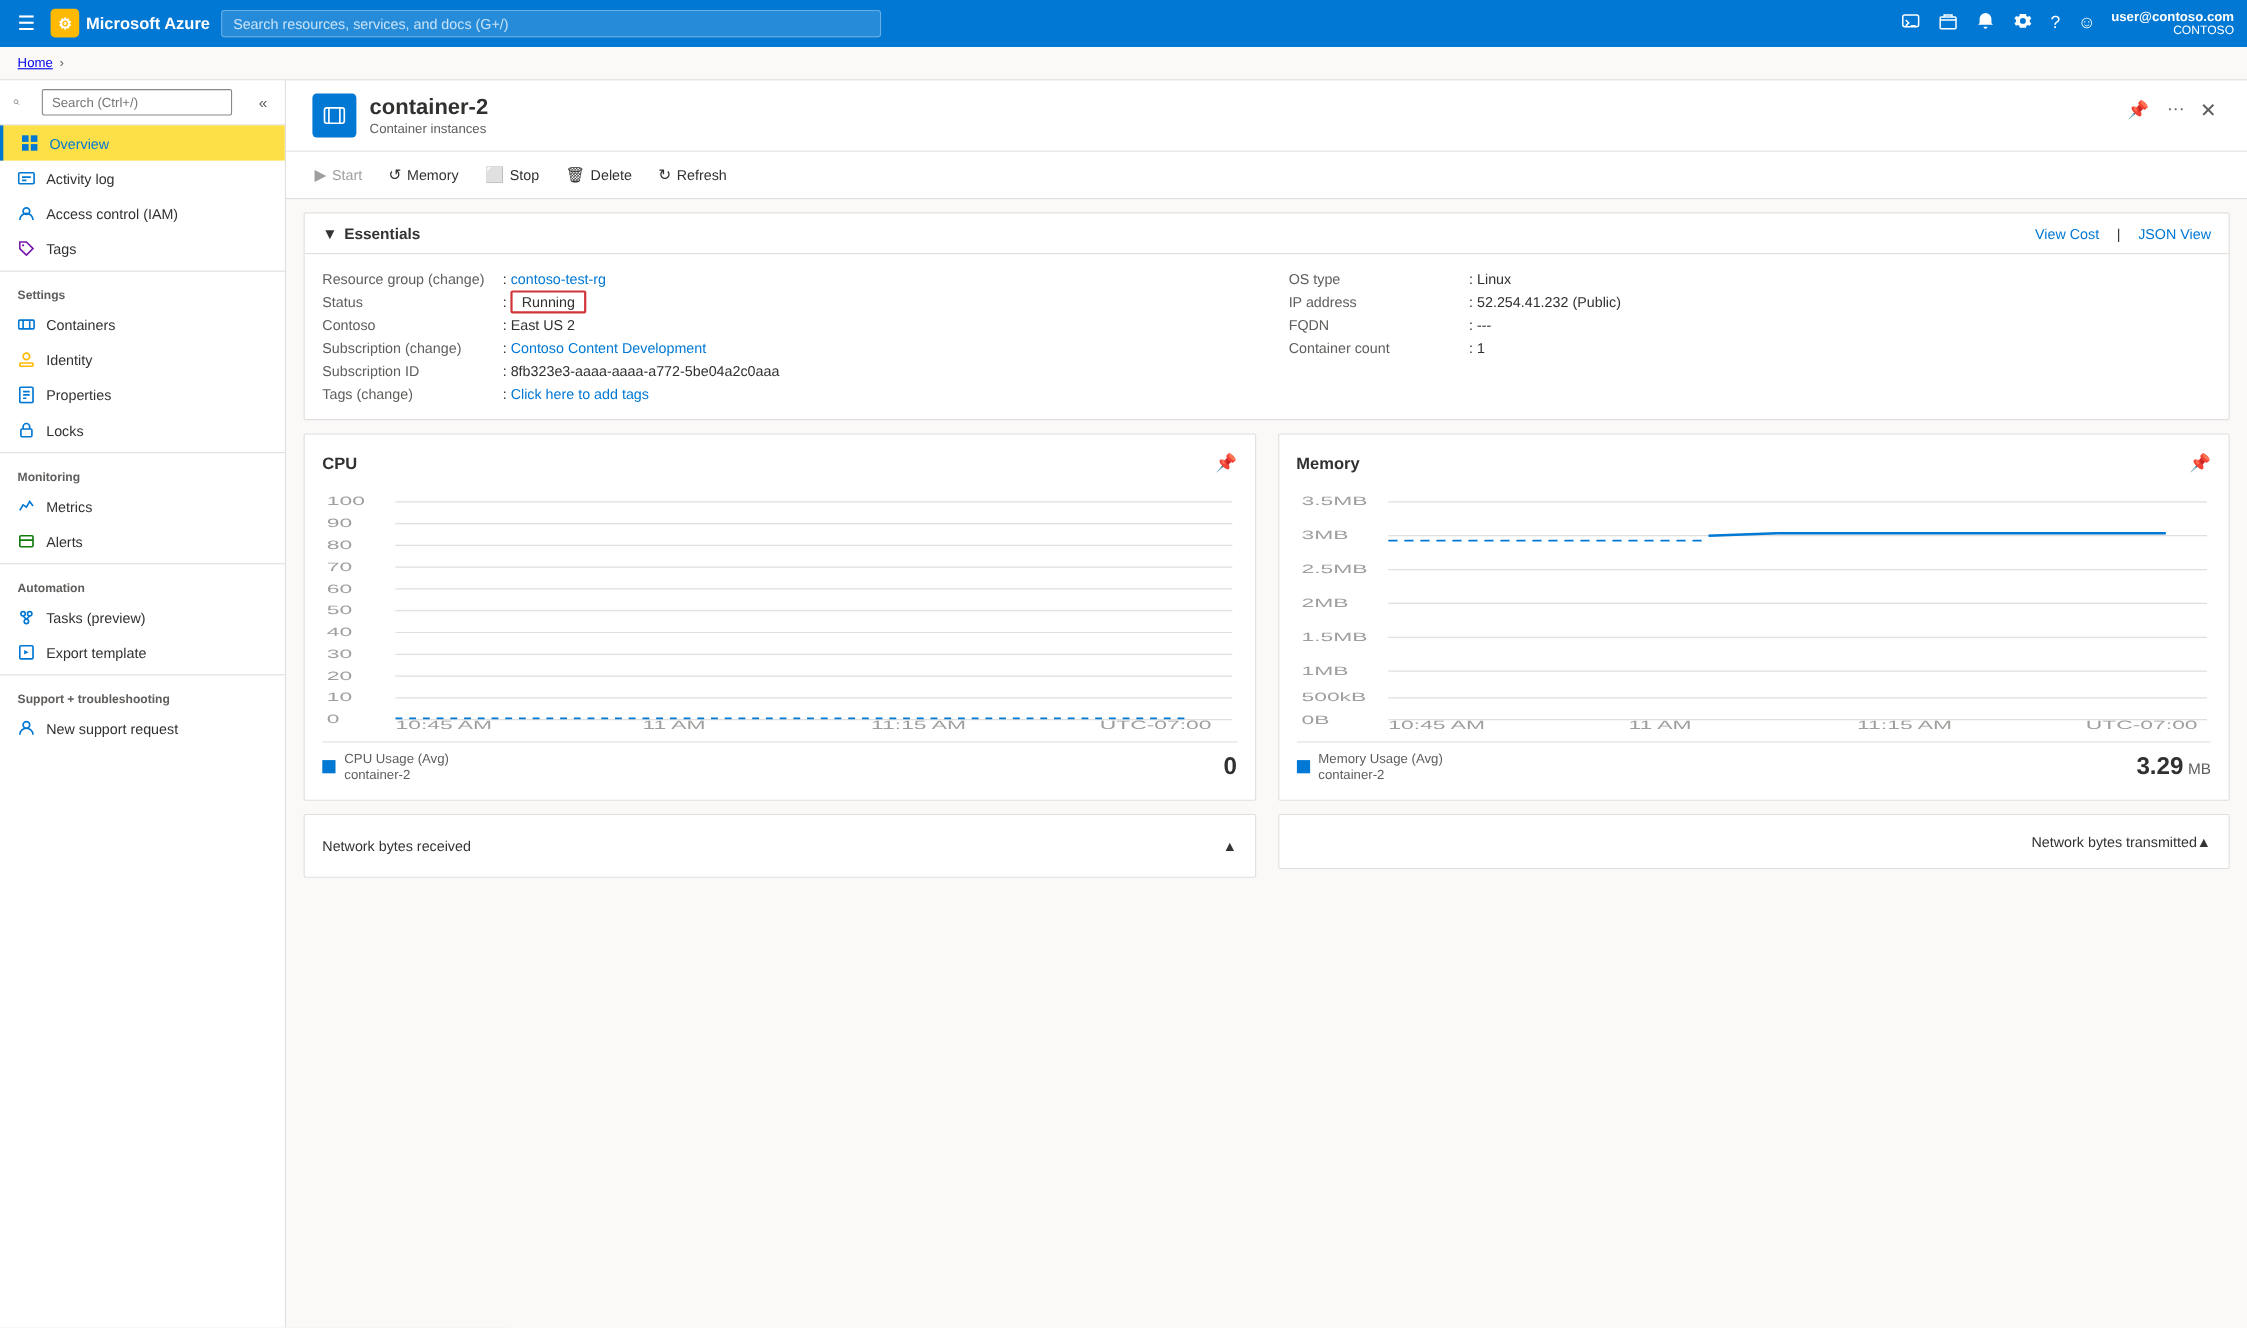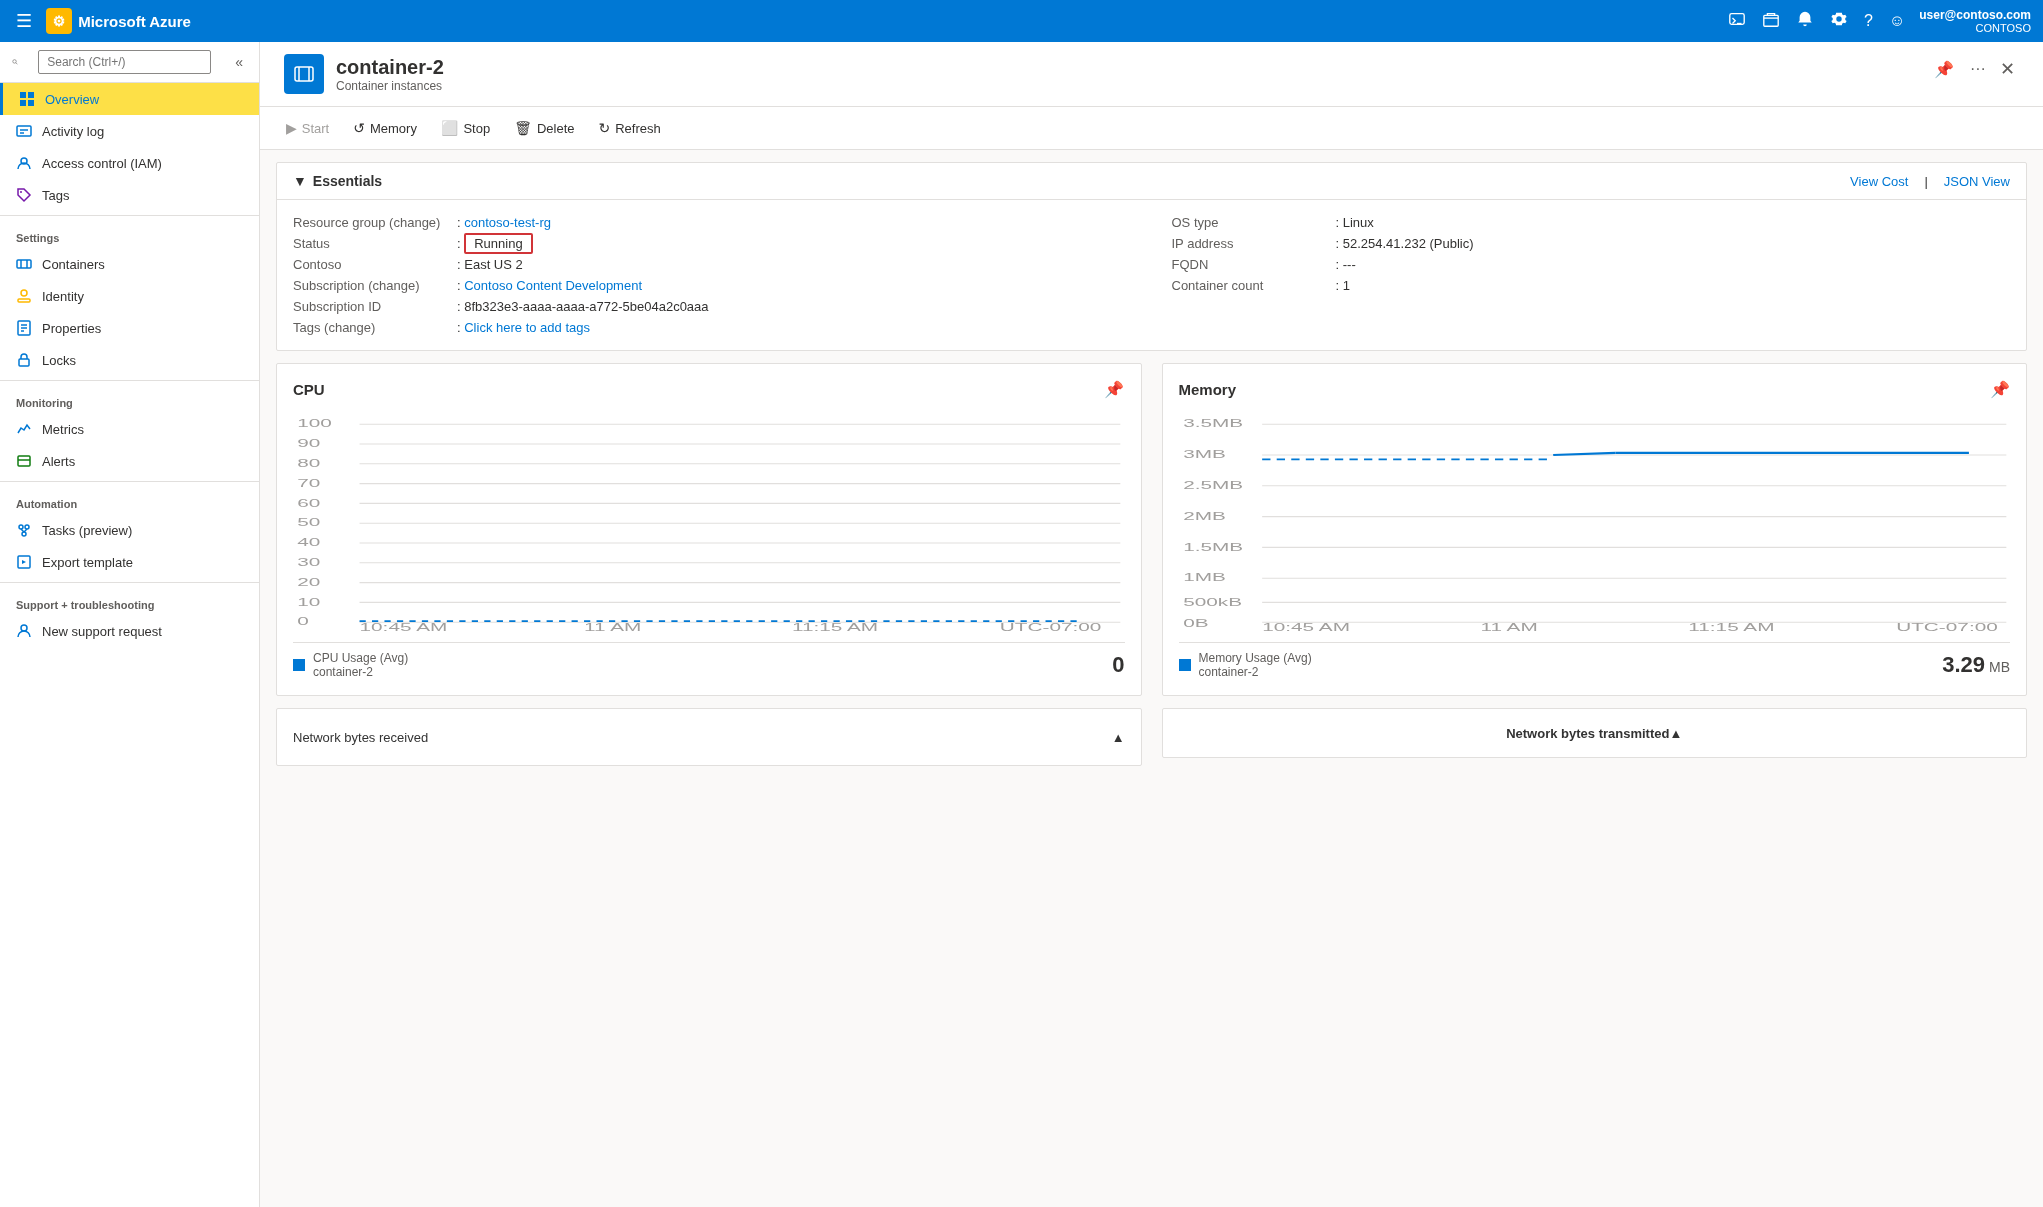--- a/index.html
+++ b/index.html
@@ -257,20 +257,21 @@
   </style>
 </head>
 <body>
 
 <nav class="top-nav">
   <button class="hamburger-btn">☰</button>
   <div class="azure-logo">
     <div class="azure-icon">⚙</div>
     <span>Microsoft Azure</span>
   </div>
+  <input class="search-bar" type="text" placeholder="Search resources, services, and docs (G+/)" style="">
   <div class="nav-icons">
     <button class="nav-icon-btn" title="Cloud Shell">
       <svg width="18" height="18" viewBox="0 0 20 20" fill="currentColor">
           <rect x="2" y="4" width="16" height="12" rx="2" fill="none" stroke="white" stroke-width="1.5"></rect>
           <polyline points="5,9 8,12 5,15" fill="none" stroke="white" stroke-width="1.5"></polyline>
           <line x1="10" y1="15" x2="15" y2="15" stroke="white" stroke-width="1.5"></line>
         </svg>
     </button>
     <button class="nav-icon-btn" title="Directory">
       <svg width="18" height="18" viewBox="0 0 20 20" fill="none" stroke="white" stroke-width="1.5">
@@ -293,20 +294,24 @@
     <button class="nav-icon-btn" title="Feedback">☺</button>
     <div class="user-info">
       <span class="user-name">user@contoso.com</span>
       <span>CONTOSO</span>
     </div>
   </div>
 </nav>
 
 <div class="main-container">
 
+  <div class="breadcrumb">
+    <a href="#">Home</a>
+    <span>›</span>
+  </div>
 
   <div class="content-area">
 
     <aside class="sidebar">
       <div class="sidebar-search">
         <svg width="14" height="14" viewBox="0 0 16 16" fill="#605e5c">
           <circle cx="6.5" cy="6.5" r="4.5" fill="none" stroke="#605e5c" stroke-width="1.5"></circle>
           <line x1="10" y1="10" x2="14" y2="14" stroke="#605e5c" stroke-width="1.5"></line>
         </svg>
         <input class="sidebar-search-input" type="text" placeholder="Search (Ctrl+/)" style="">
@@ -677,21 +682,21 @@
               </div>
             </div>
           </div>
         </div>
 
         <div class="charts-grid">
           <div class="chart-card" style="height:58px; display:flex; align-items:center; justify-content:space-between;">
             <span>Network bytes received</span>
             <span>▲</span>
           </div>
-          <div class="chart-card" style="height:50px; display:flex; align-items:center; justify-content:center;font-weight:bold;">
+          <div class="chart-card" style="height:50px; display:flex; align-items:center; justify-content:flex-end;">
             <span>Network bytes transmitted</span>
             <span>▲</span>
           </div>
         </div>
 
       </div>
     </div>
   </div>
 </div>
 

